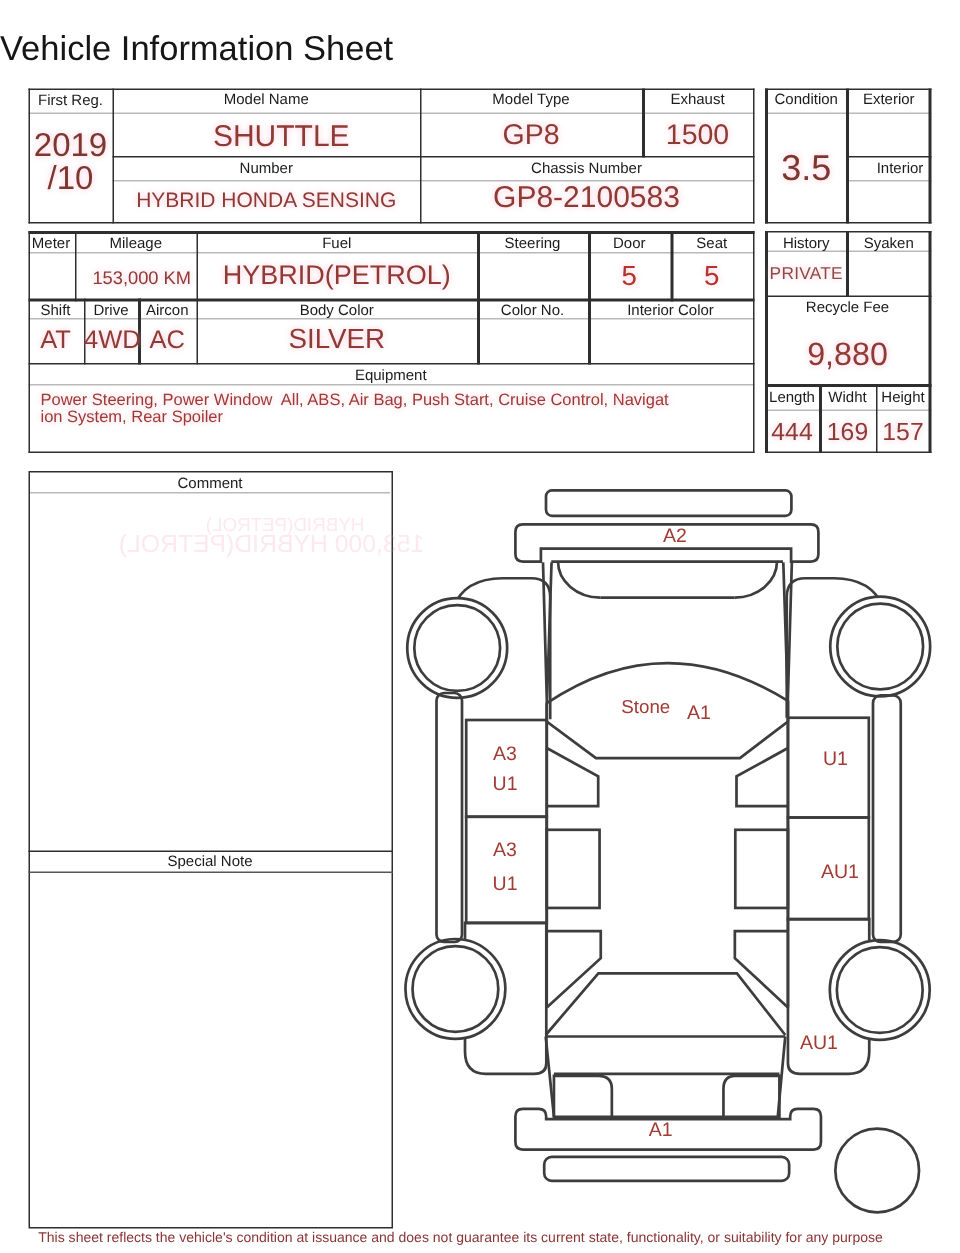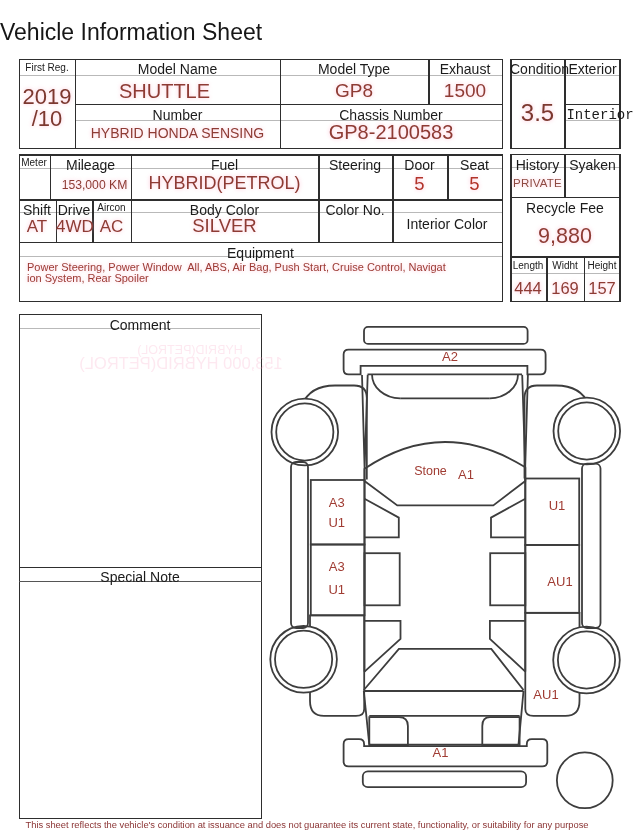--- a/index.html
+++ b/index.html
@@ -1,20 +1,20 @@
 <!DOCTYPE html>
 <html><head>
 <meta charset="utf-8">
 <style>
 html,body{margin:0;padding:0;background:#fff}
 .page{position:relative;width:640px;height:835px;background:#ffffff;font-family:"Liberation Sans",sans-serif;overflow:hidden}
 .hl{position:absolute;background:#2e2e2e;height:1.6px}
 .vl{position:absolute;background:#2e2e2e;width:1.6px}
 .tl{position:absolute;background:#b9b9b9;height:1px}
-.lab{position:absolute;color:#1b1b1b;font-size:14px;text-align:center;white-space:nowrap}
+.lab{position:absolute;color:#1b1b1b;font-size:10px;text-align:center;white-space:nowrap}
 .red{position:absolute;color:#8e3b34;text-align:center;white-space:nowrap;text-shadow:0 0 4px rgba(255,175,200,0.75)}
 </style>
 </head>
 <body>
 <div class="page">
 
 <div style="position:absolute;left:0;top:19px;width:640px;text-align:left;font-size:23px;color:#161616;letter-spacing:0px;">Vehicle Information Sheet</div>
 
 <div class="hl" style="left:18.5px;top:58.5px;width:484.5px;"></div>
 
@@ -43,21 +43,21 @@
 <div class="lab" style="left:280px;top:61px;width:148px;">Model Type</div>
 
 <div class="lab" style="left:428px;top:61px;width:74px;">Exhaust</div>
 
 <div class="lab" style="left:75px;top:106.5px;width:205px;">Number</div>
 
 <div class="lab" style="left:280px;top:106.5px;width:222px;">Chassis Number</div>
 
 <div class="red" style="left:19px;top:85.5px;width:56px;font-size:22px;line-height:22.5px;color:#7c382f;">2019<br>/10</div>
 
-<div class="red" style="left:62px;top:80px;width:205px;font-size:20px;">SHUTTLE</div>
+<div class="red" style="left:85px;top:80px;width:205px;font-size:20px;">SHUTTLE</div>
 
 <div class="red" style="left:280px;top:80px;width:148px;font-size:19px;">GP8</div>
 
 <div class="red" style="left:428px;top:80px;width:74px;font-size:19px;">1500</div>
 
 <div class="red" style="left:75px;top:125px;width:205px;font-size:14px;">HYBRID HONDA SENSING</div>
 
 <div class="red" style="left:280px;top:120.5px;width:222px;font-size:20px;">GP8-2100583</div>
 
 <div class="hl" style="left:510px;top:58.5px;width:111px;"></div>
@@ -73,21 +73,21 @@
 <div class="vl" style="left:510px;top:58.5px;height:90.6px;"></div>
 
 <div class="vl" style="left:564px;top:58.5px;height:90.6px;"></div>
 
 <div class="vl" style="left:619.4px;top:58.5px;height:90.6px;"></div>
 
 <div class="lab" style="left:510px;top:61px;width:55px;">Condition</div>
 
 <div class="lab" style="left:565px;top:61px;width:55px;">Exterior</div>
 
-<div class="lab" style="left:565px;top:106.5px;width:70px;font-family:Liberation Mono, monospace;">Interior</div>
+<div class="lab" style="left:565px;top:106.5px;width:70px;">Interior</div>
 
 <div class="red" style="left:510px;top:99px;width:55px;font-size:24px;color:#7c382f;">3.5</div>
 
 <div class="hl" style="left:18.5px;top:154.4px;width:484.5px;"></div>
 
 <div class="tl" style="left:18.5px;top:167.5px;width:484.5px;"></div>
 
 <div class="hl" style="left:18.5px;top:199px;width:484.5px;"></div>
 
 <div class="tl" style="left:18.5px;top:212px;width:484.5px;"></div>
@@ -131,21 +131,21 @@
 <div class="lab" style="left:18.5px;top:202px;width:37px;">Shift</div>
 
 <div class="lab" style="left:56px;top:202px;width:36px;">Drive</div>
 
 <div class="lab" style="left:92px;top:202px;width:39px;font-size:10px;">Aircon</div>
 
 <div class="lab" style="left:131px;top:202px;width:187px;">Body Color</div>
 
 <div class="lab" style="left:318px;top:202px;width:74px;">Color No.</div>
 
-<div class="lab" style="left:392px;top:216px;width:110px;">Interior Color</div>
+<div class="lab" style="left:392px;top:202px;width:110px;">Interior Color</div>
 
 <div class="lab" style="left:18.5px;top:244.5px;width:484px;">Equipment</div>
 
 <div class="red" style="left:54px;top:178px;width:81px;font-size:12.2px;">153,000 KM</div>
 
 <div class="red" style="left:131px;top:173px;width:187px;font-size:18px;">HYBRID(PETROL)</div>
 
 <div class="red" style="left:392px;top:173px;width:55px;font-size:18.5px;color:#b2342a;">5</div>
 
 <div class="red" style="left:447px;top:173px;width:55px;font-size:18.5px;color:#b2342a;">5</div>

